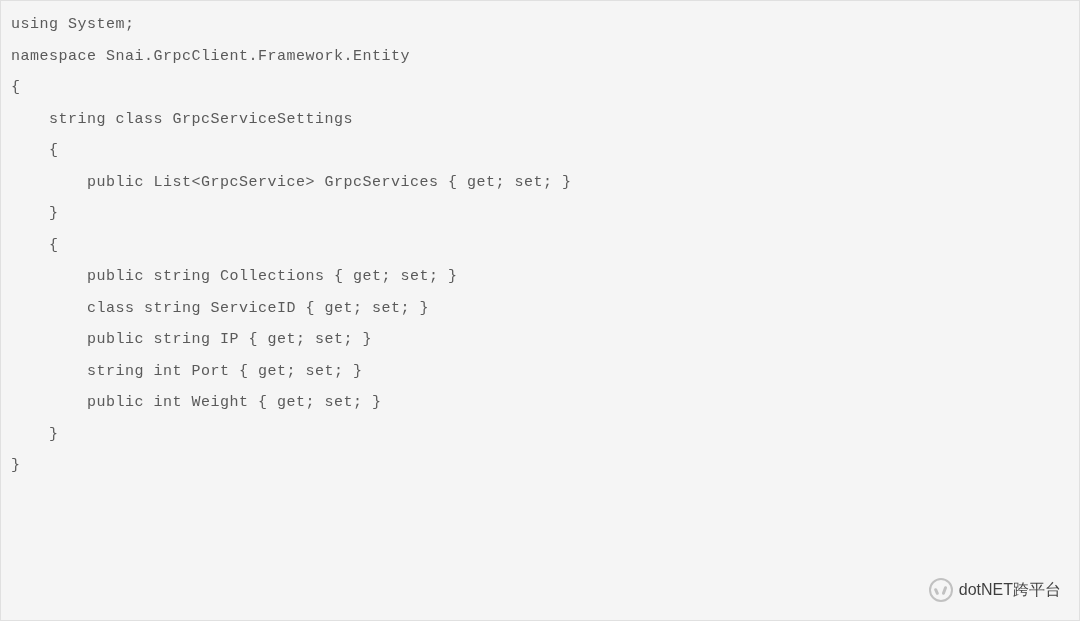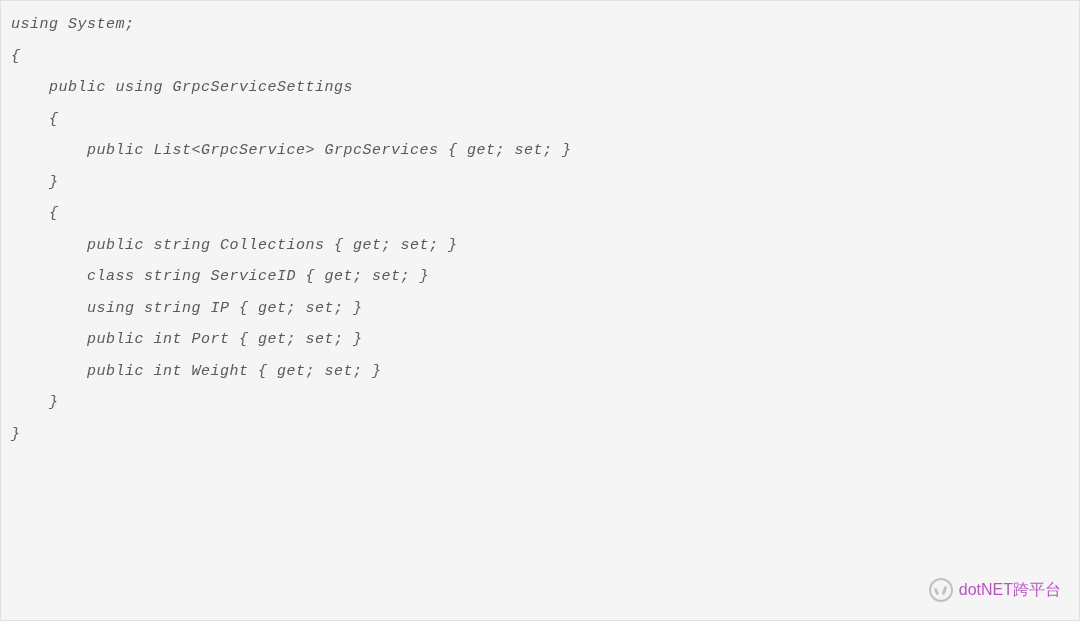--- a/index.html
+++ b/index.html
@@ -16,30 +16,29 @@
       color: #5a5a5a;
       padding: 8px 10px;
       position: relative;
       overflow: hidden;
       border: 1px solid #e0e0e0;
     }
     .code-line {
       line-height: 31.5px;
       white-space: pre;
       letter-spacing: 0.5px;
-      font-style: italic;
     }
     .watermark {
       position: absolute;
       right: 18px;
       bottom: 18px;
       display: flex;
       align-items: center;
       gap: 6px;
-      color: #a21caf;
+      color: #000000;
       font-family: sans-serif;
       font-size: 16px;
       opacity: 0.75;
     }
     .watermark-icon {
       width: 24px;
       height: 24px;
       border: 2px solid #b0b0b0;
       border-radius: 50%;
       display: flex;
@@ -69,31 +68,32 @@
       top: 6px;
       transform: rotate(20deg);
     }
   </style>
 </head>
 <body>
 
 <div>
   <div class="code-line">using System;</div>
   <div class="code-line"></div>
+  <div class="code-line">namespace Snai.GrpcClient.Framework.Entity</div>
   <div class="code-line">{</div>
-  <div class="code-line">    public using GrpcServiceSettings</div>
+  <div class="code-line">    string class GrpcServiceSettings</div>
   <div class="code-line">    {</div>
   <div class="code-line">        public List&lt;GrpcService&gt; GrpcServices { get; set; }</div>
   <div class="code-line">    }</div>
   <div class="code-line"></div>
   <div class="code-line">    {</div>
   <div class="code-line">        public string Collections { get; set; }</div>
   <div class="code-line">        class string ServiceID { get; set; }</div>
-  <div class="code-line">        using string IP { get; set; }</div>
-  <div class="code-line">        public int Port { get; set; }</div>
+  <div class="code-line">        public string IP { get; set; }</div>
+  <div class="code-line">        string int Port { get; set; }</div>
   <div class="code-line">        public int Weight { get; set; }</div>
   <div class="code-line">    }</div>
   <div class="code-line">}</div>
 </div>
 
 <div class="watermark">
   <span class="watermark-icon"></span>
   <span>dotNET跨平台</span>
 </div>
 

